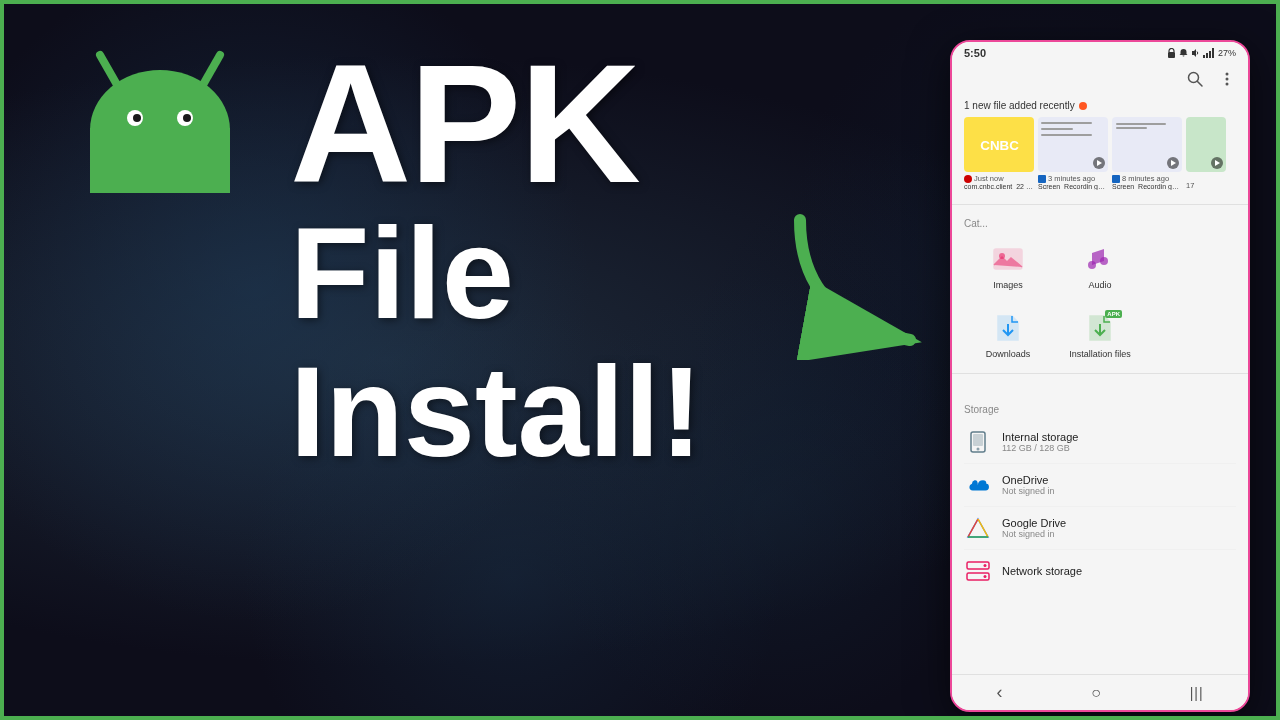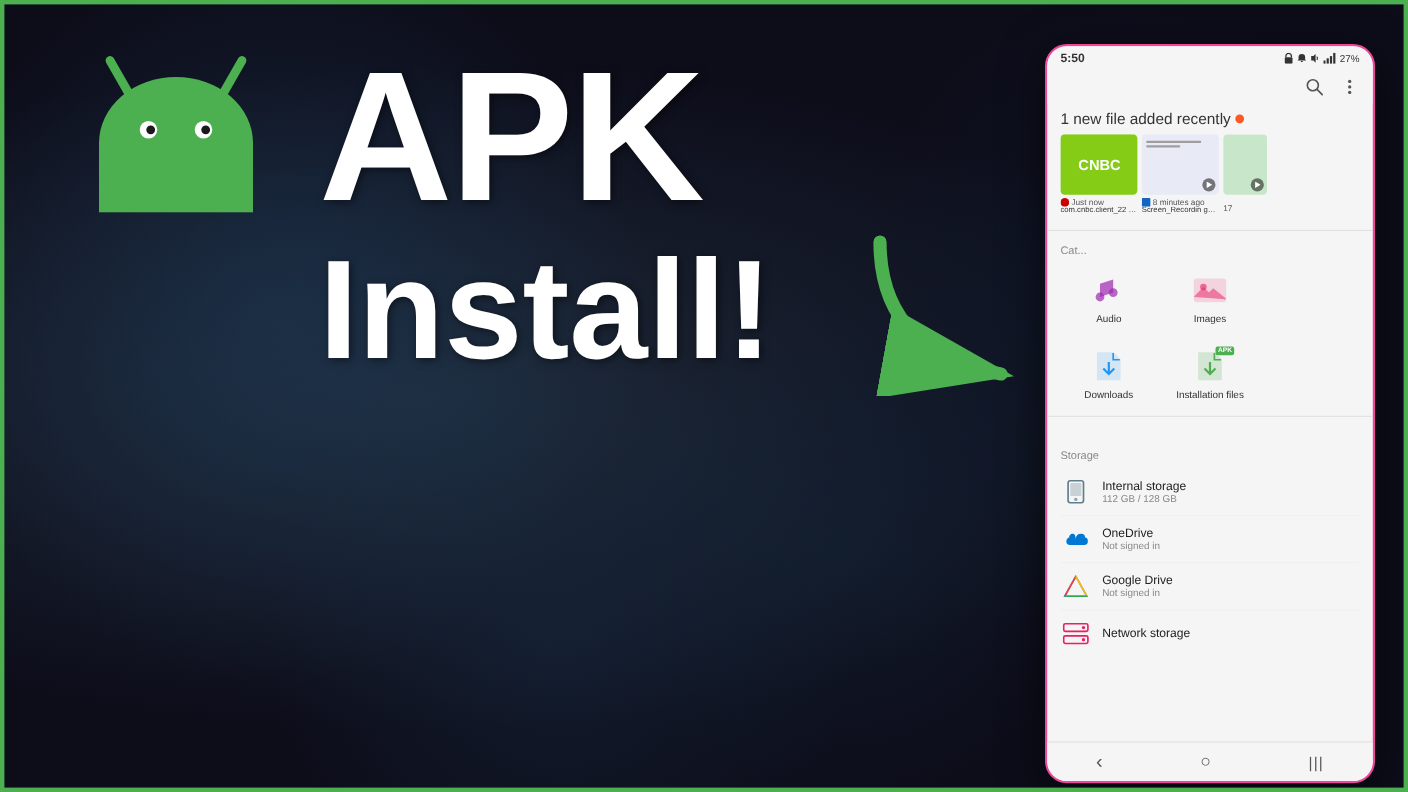--- a/index.html
+++ b/index.html
@@ -123,21 +123,21 @@
       justify-content: flex-end;
       align-items: center;
       gap: 14px;
     }
 
     
     .recent-section {
       padding: 6px 12px;
     }
     .recent-label {
-      font-size: 14px;
+      font-size: 10px;
       color: #333;
       font-weight: 500;
       margin-bottom: 6px;
       display: flex;
       align-items: center;
       gap: 4px;
     }
     .notification-dot {
       width: 8px;
       height: 8px;
@@ -157,21 +157,21 @@
     }
     .thumb-img {
       width: 70px;
       height: 55px;
       background: #ddd;
       border-radius: 4px;
       overflow: hidden;
       position: relative;
     }
     .thumb-img.cnbc {
-      background: #84cc16;
+      background: #fde047;
       display: flex;
       align-items: center;
       justify-content: center;
     }
     .thumb-img.screen1 {
       background: #e8eaf6;
       display: flex;
       align-items: flex-start;
       justify-content: flex-start;
       flex-direction: column;
@@ -350,20 +350,21 @@
     <circle cx="85" cy="88" r="8" fill="white"></circle>
     <circle cx="135" cy="88" r="8" fill="white"></circle>
 
     <circle cx="87" cy="88" r="4" fill="#1a1a1a"></circle>
     <circle cx="137" cy="88" r="4" fill="#1a1a1a"></circle>
   </svg>
 </div>
 
 <div class="main-text">
   <div class="apk-text">APK</div>
+  <div class="file-text">File</div>
   <div class="install-text">Install!</div>
 </div>
 
 <div class="green-arrow">
   <svg viewBox="0 0 160 160" width="160" height="160">
     <defs>
       <marker id="arrowhead" markerWidth="10" markerHeight="7" refX="9" refY="3.5" orient="auto">
         <polygon points="0 0, 10 3.5, 0 7" fill="#4CAF50"></polygon>
       </marker>
     </defs>
@@ -435,20 +436,41 @@
           <div class="thumb-meta-row">
             <svg width="8" height="8" viewBox="0 0 8 8">
                 <circle cx="4" cy="4" r="4" fill="#cc0000"></circle>
               </svg>
             <span class="thumb-time">Just now</span>
           </div>
           <div class="thumb-name">com.cnbc.client_22 1-4726_...</div>
         </div>
       </div>
 
+      <div class="thumb-item">
+        <div class="thumb-img screen1" style="position:relative;">
+          <div class="screen-line"></div>
+          <div class="screen-line short"></div>
+          <div class="screen-line"></div>
+          <div class="play-icon-small">
+            <svg width="6" height="6" viewBox="0 0 6 6">
+                <polygon points="1,0 6,3 1,6" fill="white"></polygon>
+              </svg>
+          </div>
+        </div>
+        <div class="thumb-meta">
+          <div class="thumb-meta-row">
+            <svg width="8" height="8" viewBox="0 0 8 8">
+                <rect width="8" height="8" rx="1" fill="#1565c0"></rect>
+              </svg>
+            <span class="thumb-time">3 minutes ago</span>
+          </div>
+          <div class="thumb-name">Screen_Recordin g_20220209-17...</div>
+        </div>
+      </div>
 
       <div class="thumb-item">
         <div class="thumb-img screen2" style="position:relative;">
           <div style="padding:4px;">
             <div class="screen-line"></div>
             <div class="screen-line short"></div>
           </div>
           <div class="play-icon-small">
             <svg width="6" height="6" viewBox="0 0 6 6">
                 <polygon points="1,0 6,3 1,6" fill="white"></polygon>
@@ -483,37 +505,37 @@
 
   <div class="divider"></div>
 
   <div class="cat-label">Cat...</div>
 
   <div class="cat-grid">
 
     <div class="cat-item">
       <div class="cat-icon">
         <svg width="32" height="32" viewBox="0 0 32 32">
+          <rect x="2" y="6" width="28" height="20" rx="2" fill="#e91e63" opacity="0.15" stroke="#e91e63" stroke-width="1.5"></rect>
+          <circle cx="10" cy="13" r="3" fill="#e91e63" opacity="0.6"></circle>
+          <path d="M2 22 l8-8 5 5 4-4 11 9" stroke="#e91e63" stroke-width="1.5" fill="#e91e63" opacity="0.5"></path>
+        </svg>
+      </div>
+      <span class="cat-name">Images</span>
+    </div>
+
+    <div class="cat-item">
+      <div class="cat-icon">
+        <svg width="32" height="32" viewBox="0 0 32 32">
           <path d="M8 10 L20 6 L20 18 L8 22 Z" fill="#9c27b0" opacity="0.7"></path>
           <circle cx="8" cy="22" r="4" fill="#9c27b0" opacity="0.7"></circle>
           <circle cx="20" cy="18" r="4" fill="#9c27b0" opacity="0.7"></circle>
         </svg>
       </div>
       <span class="cat-name">Audio</span>
-    </div>
-
-    <div class="cat-item">
-      <div class="cat-icon">
-        <svg width="32" height="32" viewBox="0 0 32 32">
-          <rect x="2" y="6" width="28" height="20" rx="2" fill="#e91e63" opacity="0.15" stroke="#e91e63" stroke-width="1.5"></rect>
-          <circle cx="10" cy="13" r="3" fill="#e91e63" opacity="0.6"></circle>
-          <path d="M2 22 l8-8 5 5 4-4 11 9" stroke="#e91e63" stroke-width="1.5" fill="#e91e63" opacity="0.5"></path>
-        </svg>
-      </div>
-      <span class="cat-name">Images</span>
     </div>
 
     <div></div>
 
 
     <div class="cat-item">
       <div class="cat-icon">
         <svg width="32" height="32" viewBox="0 0 32 32">
           <path d="M6 4 L20 4 L26 10 L26 28 L6 28 Z" fill="#2196f3" opacity="0.15" stroke="#2196f3" stroke-width="1.5"></path>
           <path d="M20 4 L20 10 L26 10" stroke="#2196f3" stroke-width="1.5" fill="none"></path>

